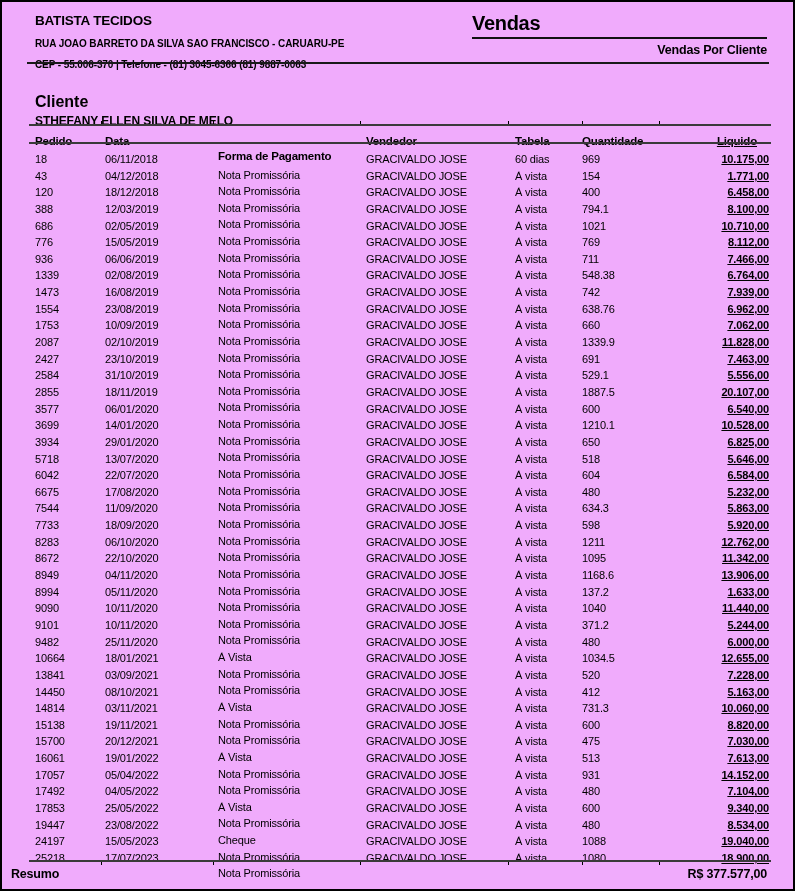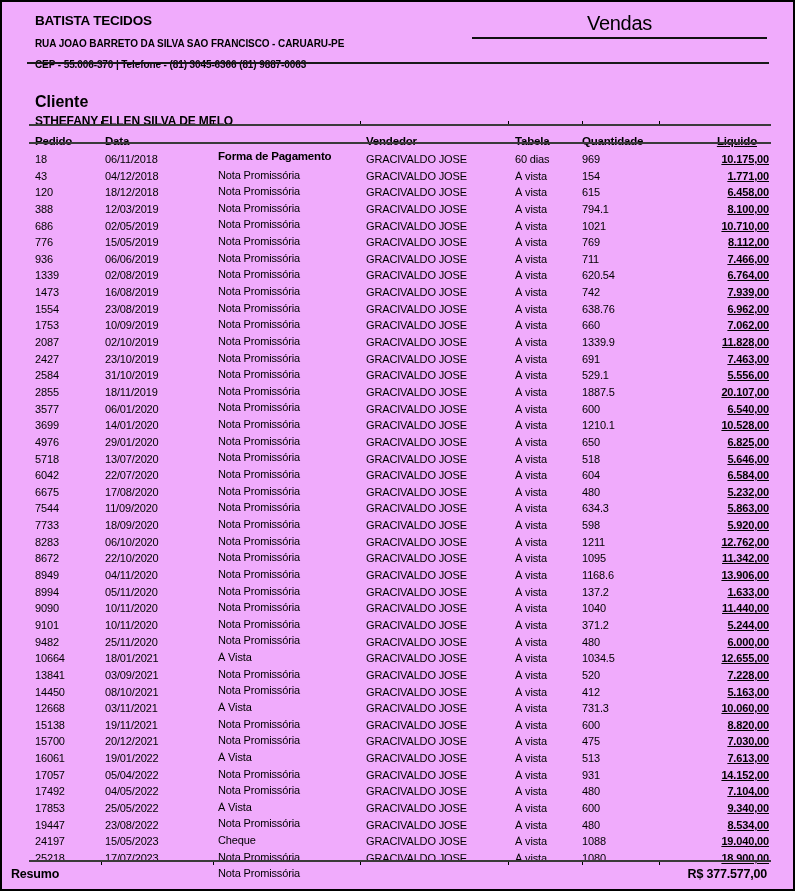--- a/index.html
+++ b/index.html
@@ -11,21 +11,21 @@
     border:2px solid #000;
     font-family:"Liberation Sans",sans-serif;
     color:#000;
     overflow:hidden;
   }
   
   .company{position:absolute;left:33px;top:11px;}
   .company-name{font-size:13.5px;font-weight:bold;letter-spacing:-0.2px;}
   .company-line{font-size:10px;font-weight:bold;margin-top:10px;letter-spacing:-0.1px;}
   .title-block{position:absolute;left:470px;right:26px;top:10px;}
-  .report-title{font-size:20px;font-weight:normal;padding-bottom:2px;border-bottom:2px solid #111;letter-spacing:-0.3px;text-align:center;}
+  .report-title{font-size:20px;font-weight:bold;padding-bottom:2px;border-bottom:2px solid #111;letter-spacing:-0.3px;}
   .report-subtitle{font-size:12.5px;font-weight:bold;text-align:right;margin-top:4px;letter-spacing:-0.2px;}
   .full-rule{position:absolute;left:25px;right:24px;top:60px;height:2px;background:#1a1a1a;}
   
   .client{position:absolute;left:33px;top:91px;}
   .client-label{font-size:16px;font-weight:bold;}
   .client-name{font-size:12px;font-weight:bold;margin-top:3px;letter-spacing:-0.1px;text-align:center;}
   
   .table{position:absolute;left:27px;top:122px;width:742px;}
   .rule{position:relative;height:2px;background:#3a3a3a;}
   .tick{position:absolute;width:1px;height:3px;background:#000;}
@@ -61,20 +61,21 @@
 <div class="page">
 
   <div class="company">
     <div class="company-name">BATISTA TECIDOS</div>
     <div class="company-line">RUA JOAO BARRETO DA SILVA SAO FRANCISCO - CARUARU-PE</div>
     <div class="company-line">CEP - 55.006-370 | Telefone - (81) 3045-6366 (81) 9887-0063</div>
   </div>
 
   <div class="title-block">
     <div class="report-title">Vendas</div>
+    <div class="report-subtitle">Vendas Por Cliente</div>
   </div>
 
   <div class="full-rule"></div>
 
   <div class="client">
     <div class="client-label">Cliente</div>
     <div class="client-name">STHEFANY ELLEN SILVA DE MELO</div>
   </div>
 
   <div class="table">
@@ -114,21 +115,21 @@
           <div class="cell c4">À vista</div>
           <div class="cell c5">154</div>
           <div class="cell c6">1.771,00</div>
         </div>
         <div class="trow">
           <div class="cell c0">120</div>
           <div class="cell c1">18/12/2018</div>
           <div class="cell c2">Nota Promissória</div>
           <div class="cell c3">GRACIVALDO JOSE</div>
           <div class="cell c4">À vista</div>
-          <div class="cell c5">615</div>
+          <div class="cell c5">400</div>
           <div class="cell c6">6.458,00</div>
         </div>
         <div class="trow">
           <div class="cell c0">388</div>
           <div class="cell c1">12/03/2019</div>
           <div class="cell c2">Nota Promissória</div>
           <div class="cell c3">GRACIVALDO JOSE</div>
           <div class="cell c4">À vista</div>
           <div class="cell c5">794.1</div>
           <div class="cell c6">8.100,00</div>
@@ -159,21 +160,21 @@
           <div class="cell c4">À vista</div>
           <div class="cell c5">711</div>
           <div class="cell c6">7.466,00</div>
         </div>
         <div class="trow">
           <div class="cell c0">1339</div>
           <div class="cell c1">02/08/2019</div>
           <div class="cell c2">Nota Promissória</div>
           <div class="cell c3">GRACIVALDO JOSE</div>
           <div class="cell c4">À vista</div>
-          <div class="cell c5">620.54</div>
+          <div class="cell c5">548.38</div>
           <div class="cell c6">6.764,00</div>
         </div>
         <div class="trow">
           <div class="cell c0">1473</div>
           <div class="cell c1">16/08/2019</div>
           <div class="cell c2">Nota Promissória</div>
           <div class="cell c3">GRACIVALDO JOSE</div>
           <div class="cell c4">À vista</div>
           <div class="cell c5">742</div>
           <div class="cell c6">7.939,00</div>
@@ -244,21 +245,21 @@
         <div class="trow">
           <div class="cell c0">3699</div>
           <div class="cell c1">14/01/2020</div>
           <div class="cell c2">Nota Promissória</div>
           <div class="cell c3">GRACIVALDO JOSE</div>
           <div class="cell c4">À vista</div>
           <div class="cell c5">1210.1</div>
           <div class="cell c6">10.528,00</div>
         </div>
         <div class="trow">
-          <div class="cell c0">4976</div>
+          <div class="cell c0">3934</div>
           <div class="cell c1">29/01/2020</div>
           <div class="cell c2">Nota Promissória</div>
           <div class="cell c3">GRACIVALDO JOSE</div>
           <div class="cell c4">À vista</div>
           <div class="cell c5">650</div>
           <div class="cell c6">6.825,00</div>
         </div>
         <div class="trow">
           <div class="cell c0">5718</div>
           <div class="cell c1">13/07/2020</div>
@@ -388,21 +389,21 @@
         <div class="trow">
           <div class="cell c0">14450</div>
           <div class="cell c1">08/10/2021</div>
           <div class="cell c2">À Vista</div>
           <div class="cell c3">GRACIVALDO JOSE</div>
           <div class="cell c4">À vista</div>
           <div class="cell c5">412</div>
           <div class="cell c6">5.163,00</div>
         </div>
         <div class="trow">
-          <div class="cell c0">12668</div>
+          <div class="cell c0">14814</div>
           <div class="cell c1">03/11/2021</div>
           <div class="cell c2">Nota Promissória</div>
           <div class="cell c3">GRACIVALDO JOSE</div>
           <div class="cell c4">À vista</div>
           <div class="cell c5">731.3</div>
           <div class="cell c6">10.060,00</div>
         </div>
         <div class="trow">
           <div class="cell c0">15138</div>
           <div class="cell c1">19/11/2021</div>

